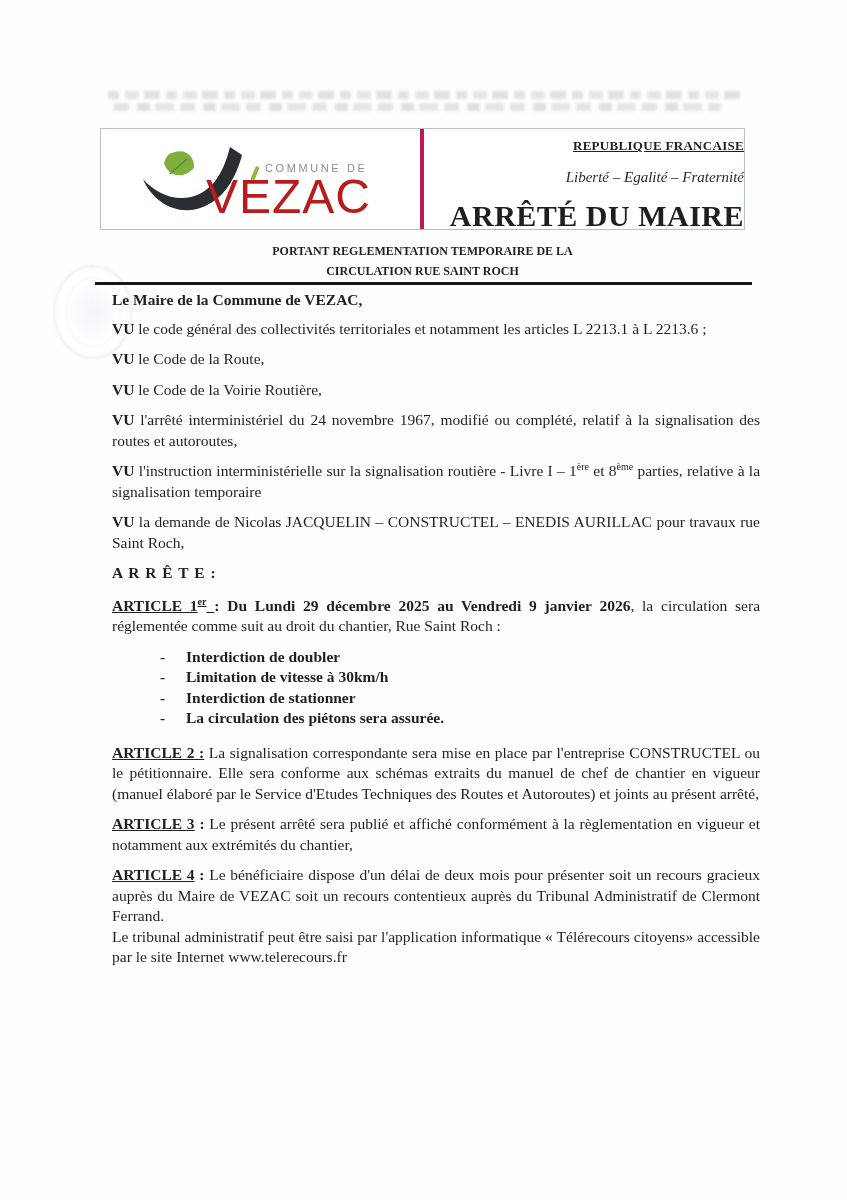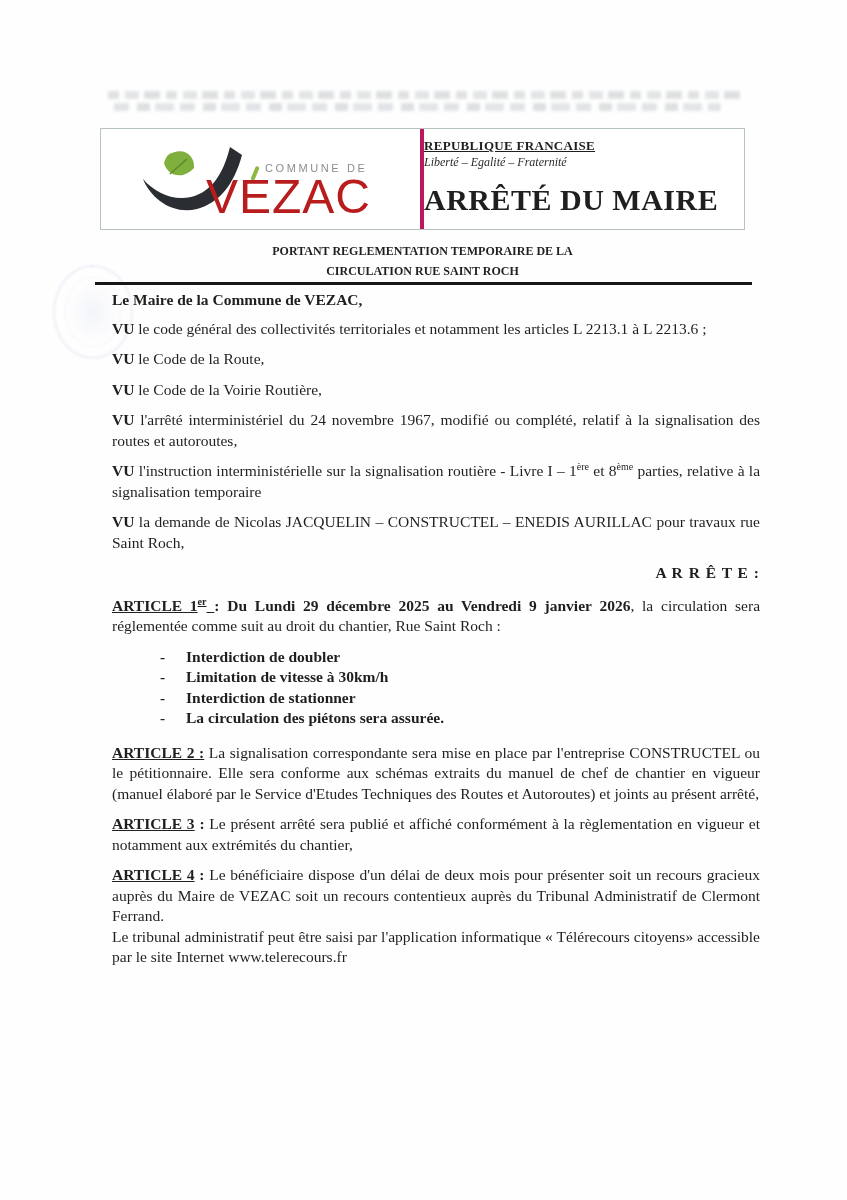--- a/index.html
+++ b/index.html
@@ -38,21 +38,21 @@
     border: 1px dotted rgba(108,128,198,.38); border-radius: 50%;
     background: radial-gradient(rgba(108,128,198,.14), transparent 70%);
   }
 
   
   .header-box {
     position: absolute; left: 100px; top: 128px; width: 645px; height: 102px;
     border: 1px solid #b7c2ba; display: flex; background: #fff;
   }
   .header-left { width: 323px; border-right: 4px solid #be185d; position: relative; }
-  .header-right { flex: 1; text-align: left; padding-top: 9px; }
+  .header-right { flex: 1; text-align: right; padding-top: 9px; }
 
   .logo-art { position: absolute; left: 36px; top: 12px; }
   .logo-accent {
     position: absolute; left: 152px; top: 37px; width: 4px; height: 15px;
     background: #8db842; transform: rotate(22deg); border-radius: 2px;
   }
   .logo-commune {
     position: absolute; left: 164px; top: 33px;
     font-family: "Liberation Sans", "DejaVu Sans", sans-serif;
     font-size: 11px; letter-spacing: 2.6px; color: #8a8f8b; white-space: nowrap;
@@ -60,41 +60,41 @@
   .logo-name {
     position: absolute; left: 105px; top: 42px;
     font-family: "Liberation Sans", "DejaVu Sans", sans-serif;
     font-size: 48px; line-height: 52px; letter-spacing: 1px;
     color: #b91c1c; white-space: nowrap;
   }
   .rep-title {
     font-weight: bold; font-size: 13px; letter-spacing: .3px;
     text-decoration: underline;
   }
-  .rep-motto { font-style: italic; font-size: 12px; margin-top: 1px; color: #2a2a2a; }
+  .rep-motto { font-style: italic; font-size: 15px; margin-top: 15px; color: #2a2a2a; }
   .doc-type { font-weight: bold; font-size: 30px; letter-spacing: .5px; margin-top: 13px; }
 
   
   .doc-title {
     position: absolute; left: 100px; top: 241px; width: 645px;
     text-align: center; font-weight: bold; font-size: 12px; line-height: 20px;
   }
   .title-rule {
     position: absolute; left: 95px; top: 282px; width: 657px; height: 3px;
     background: #171717;
   }
 
   
   .doc-body {
     position: absolute; left: 112px; top: 290px; width: 648px;
     font-size: 15.5px; line-height: 20.5px; text-align: justify;
   }
   .doc-body p { margin: 0 0 10px 0; }
   .h-left  { font-weight: bold; text-align: left; }
-  .h-center{ font-weight: bold; text-align: right; letter-spacing: 1px; }
+  .h-center{ font-weight: bold; text-align: left; letter-spacing: 1px; }
   .b { font-weight: bold; }
   .u { text-decoration: underline; }
   .lnk { }
   sup { font-size: 10px; line-height: 0; vertical-align: 6px; }
   .mb-sm { margin-bottom: 8px !important; }
   .mb-md { margin-bottom: 12px !important; }
   .mt-sm { margin-top: 6px; }
   .mt-md { margin-top: 12px; }
   .mt-lg { margin-top: 18px; }
   .list { margin: 0 0 14px 0; padding-left: 48px; text-align: left; }

